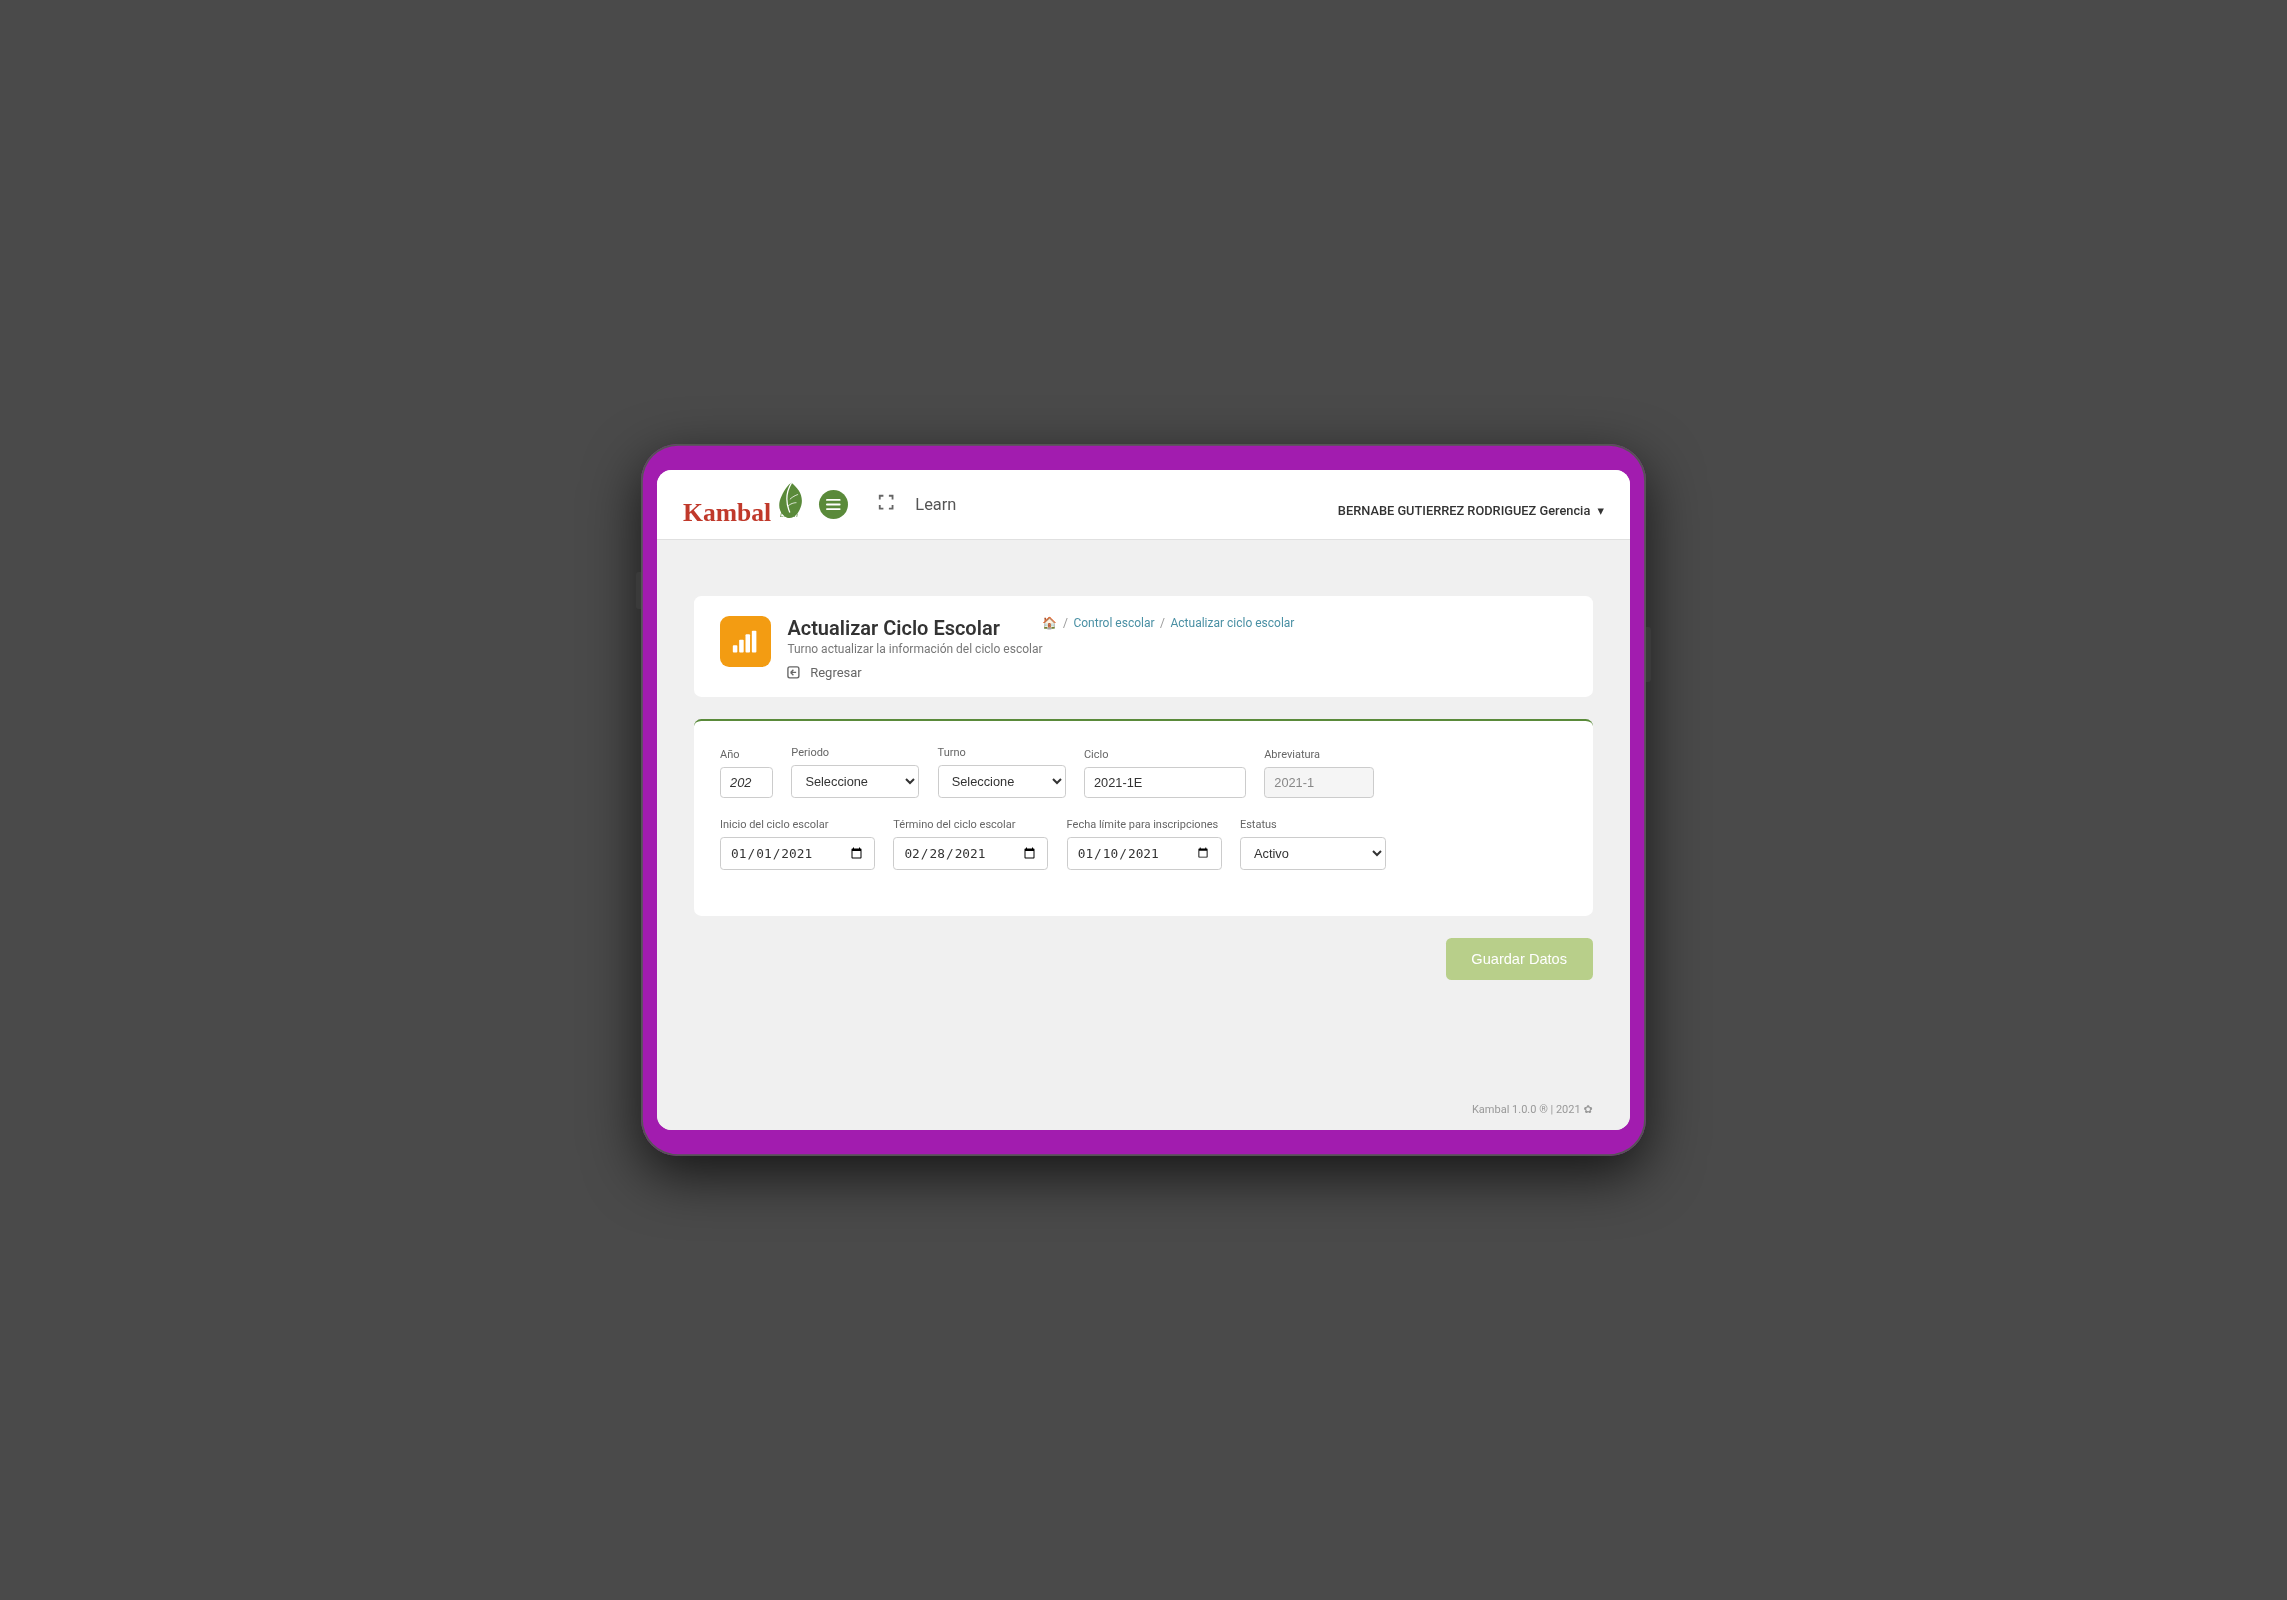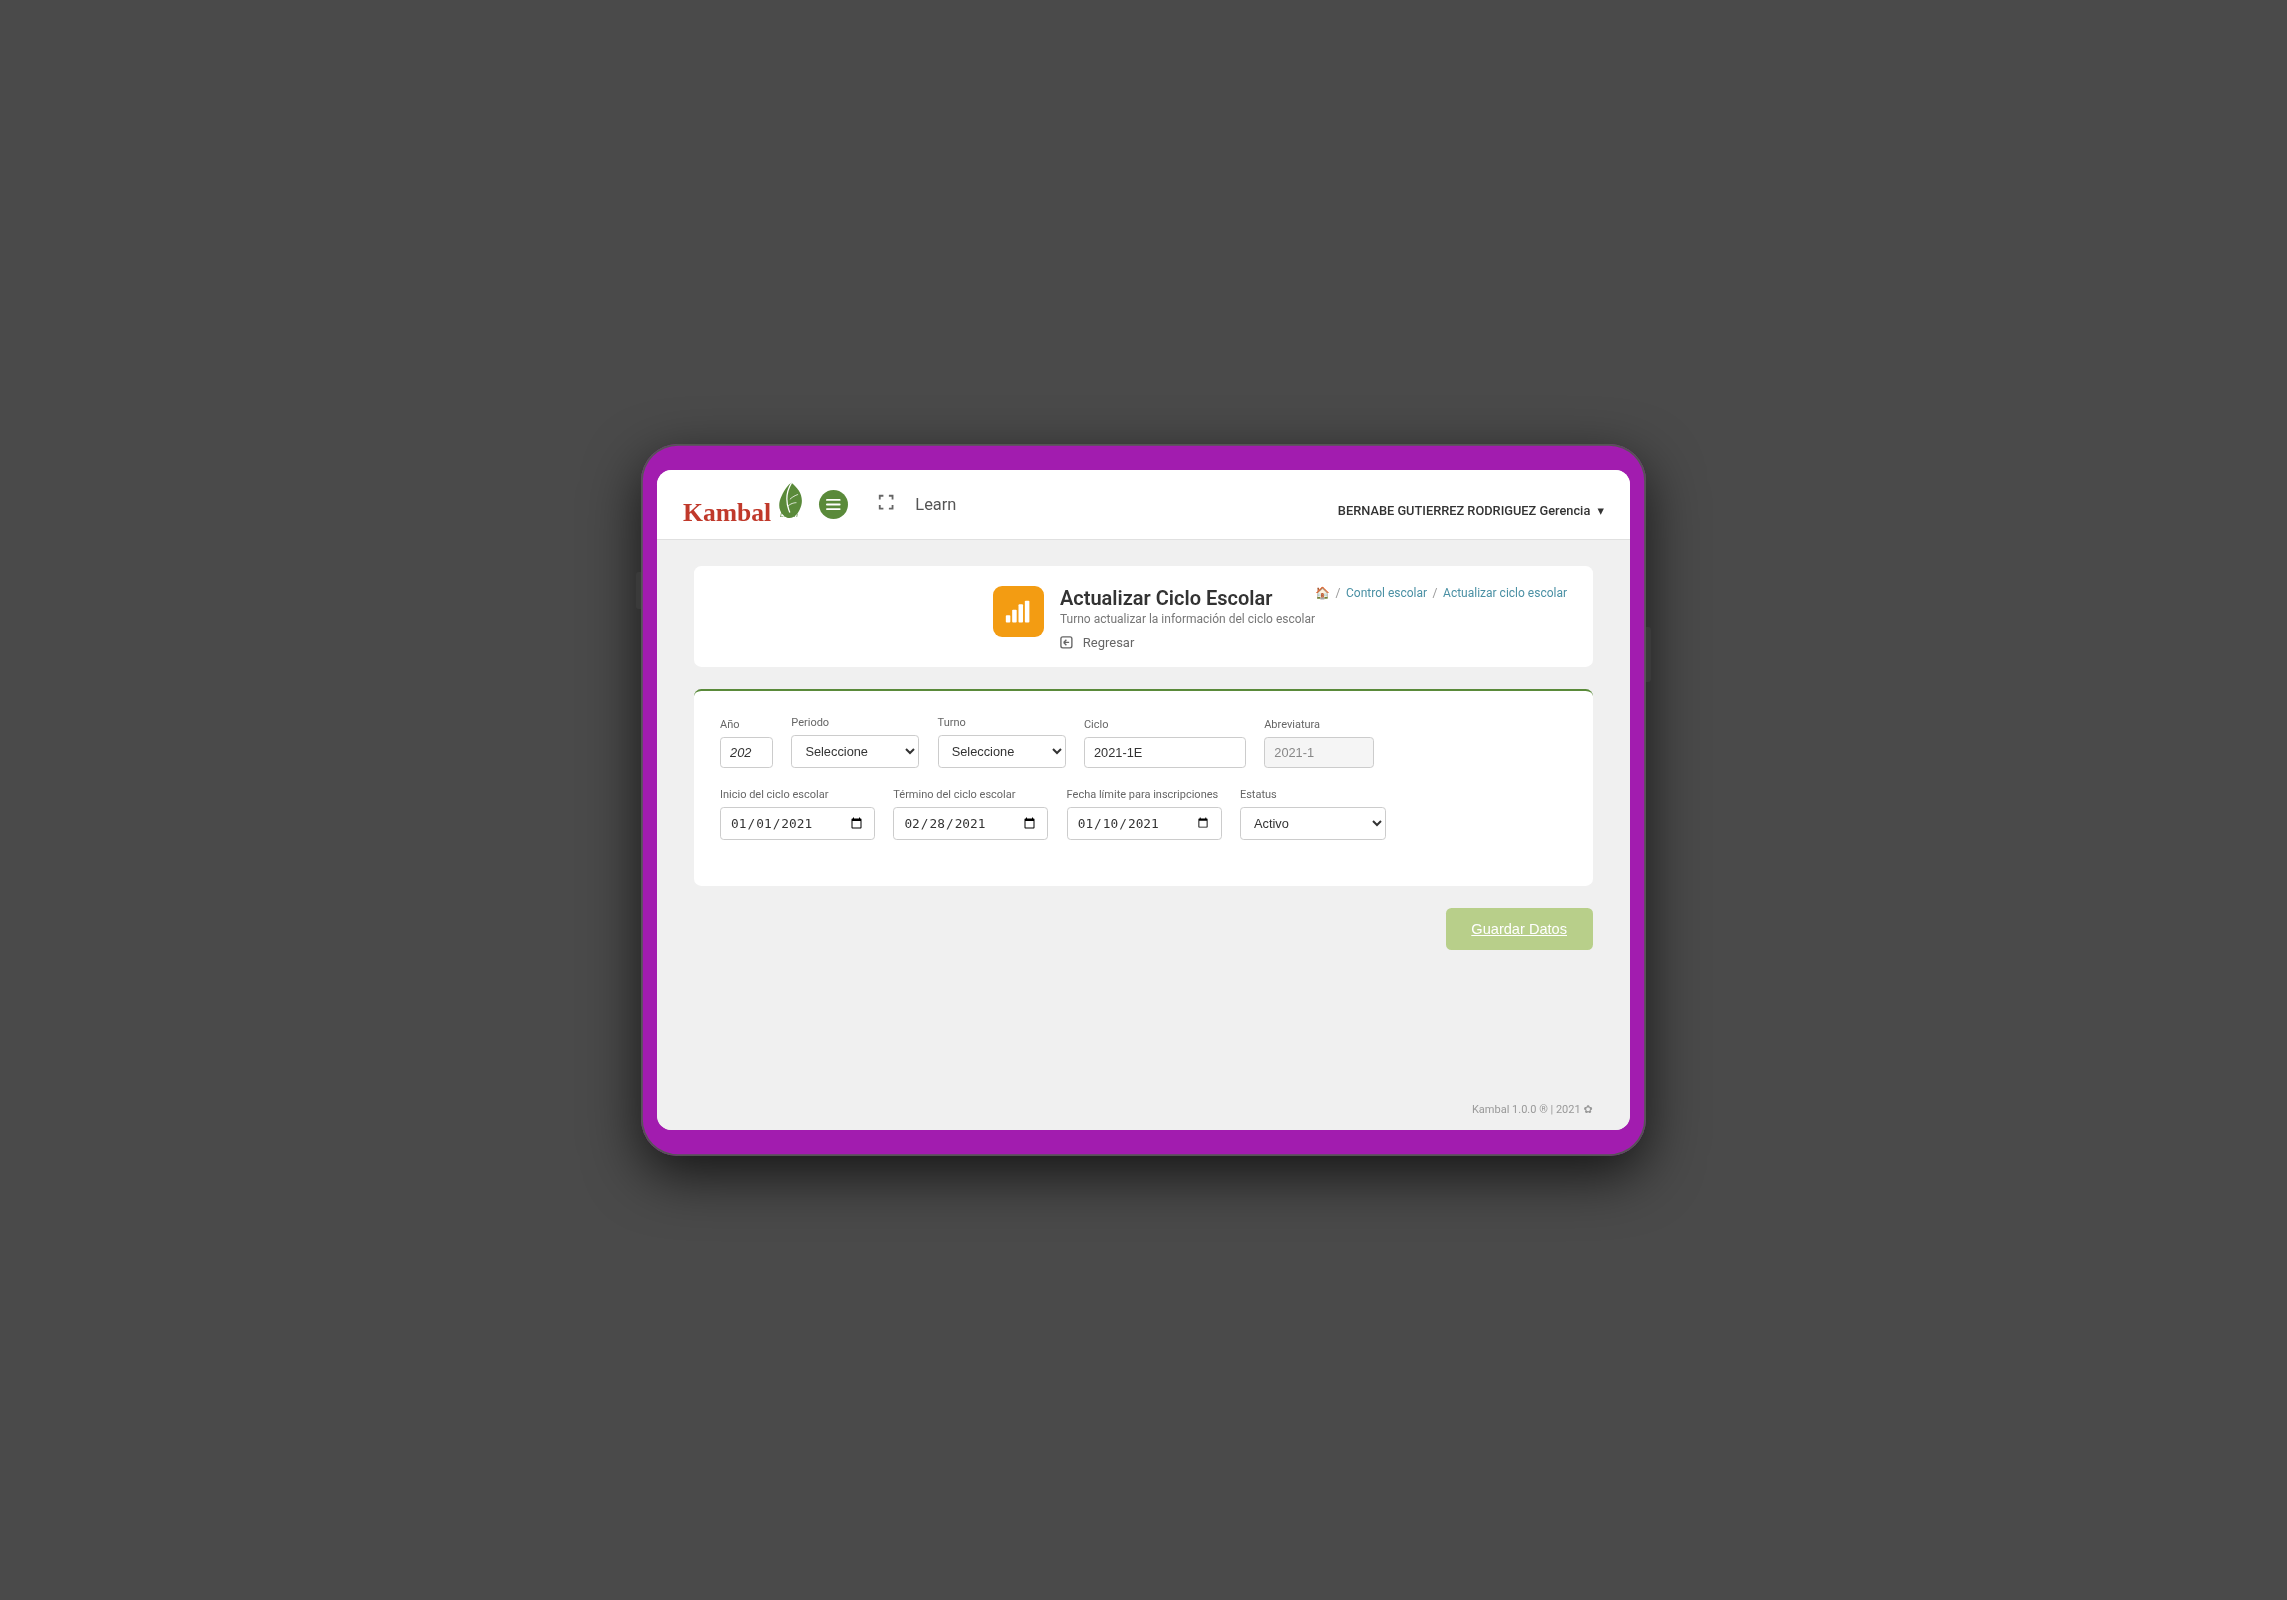--- a/index.html
+++ b/index.html
@@ -83,21 +83,22 @@
       padding: 25.6px 37px 37px;
       min-height: 548px;
     }
     .page-header {
       background: #fff;
       border-radius: 7.3px;
       padding: 20px 25.6px 16.4px;
       margin-bottom: 22px;
       display: flex;
       align-items: flex-start;
-      justify-content: flex-end;
+      justify-content: flex-start;
+      margin-top: 30px;
     }
     .page-header-left {
       display: flex;
       align-items: flex-start;
       gap: 16.4px;
     }
     .page-icon {
       background: #f39c12;
       border-radius: 9.1px;
       width: 51px;
@@ -208,21 +209,20 @@
     }
     .btn-guardar {
       background: #b8cf8a;
       color: #fff;
       border: none;
       border-radius: 5.5px;
       padding: 12.8px 25.6px;
       font-size: 14.6px;
       cursor: pointer;
       font-weight: 500;
-      text-decoration: underline;
     }
     
     .footer {
       text-align: right;
       padding: 14.6px 37px;
       font-size: 11px;
       color: #999;
       background: #f0f0f0;
     }
     

